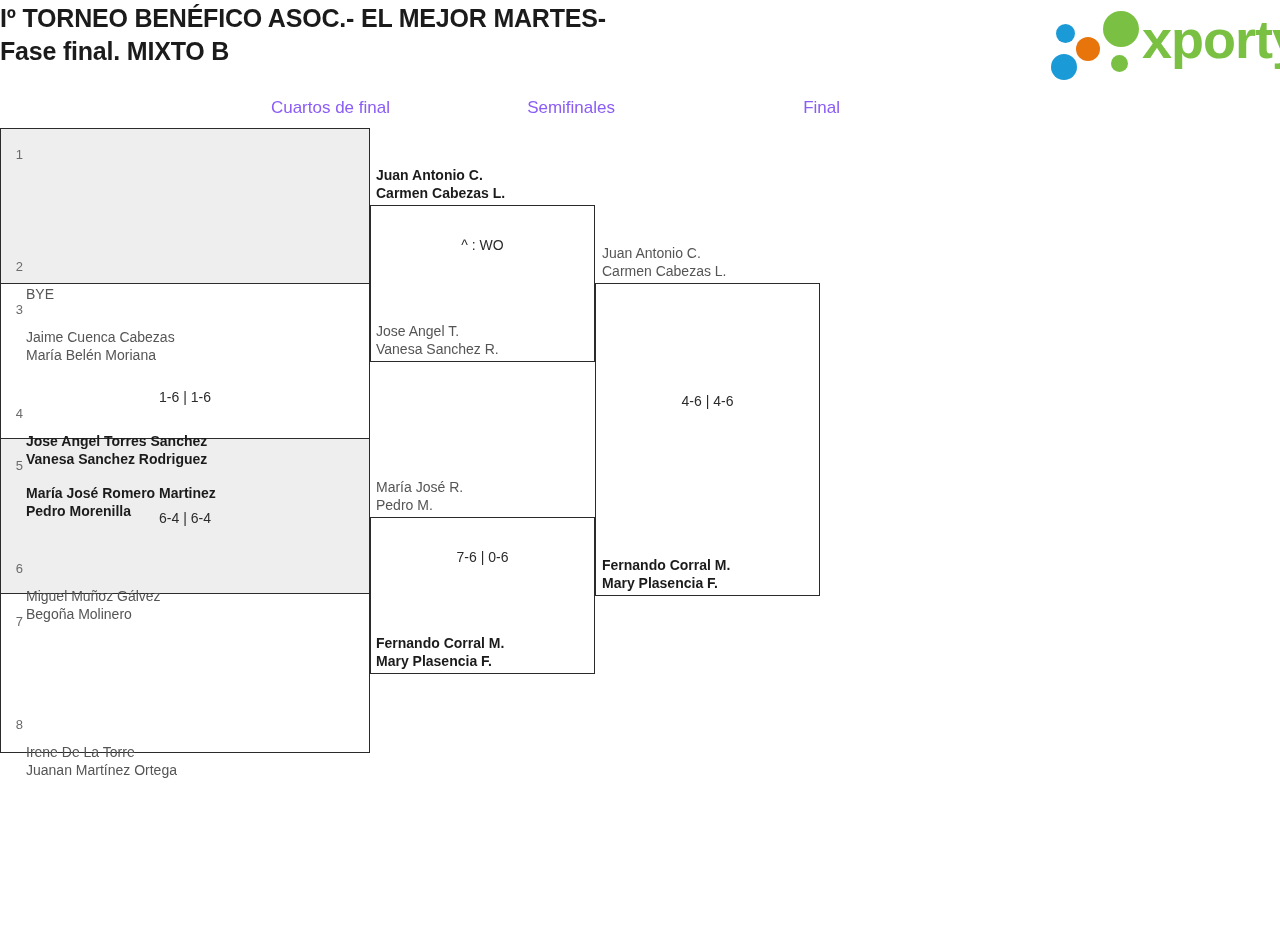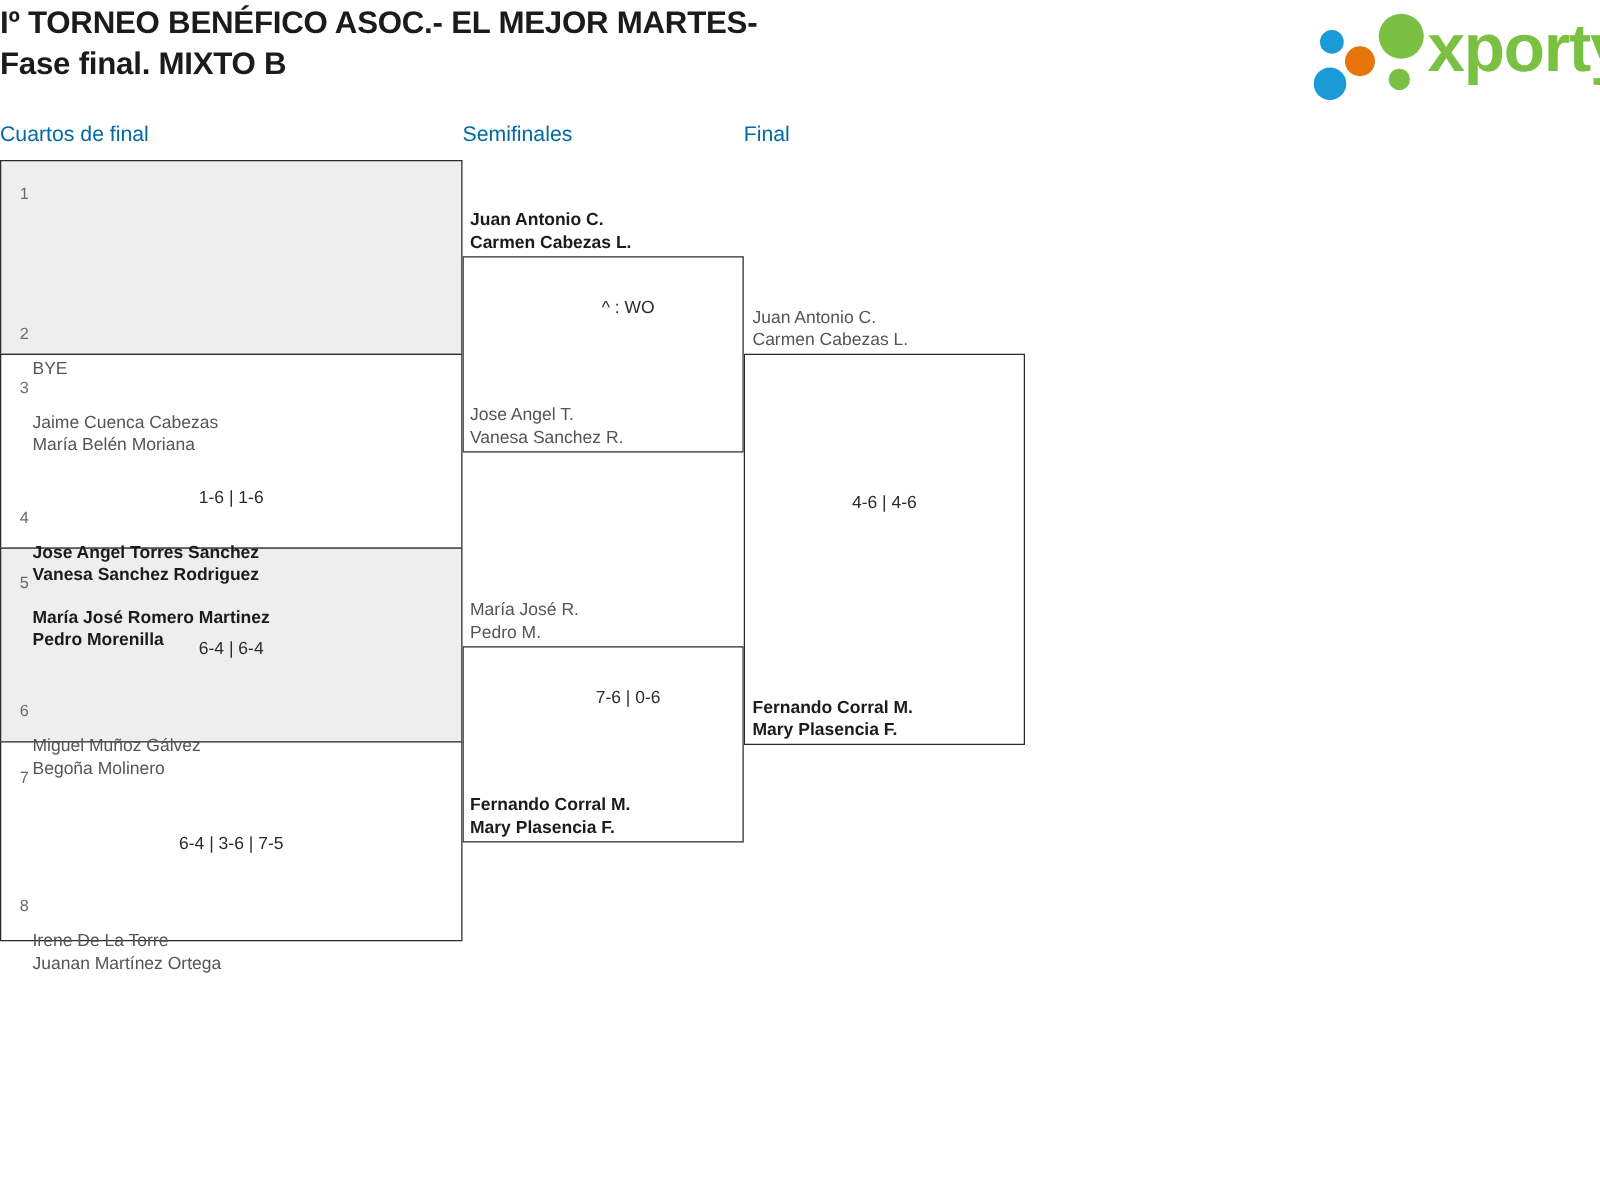--- a/index.html
+++ b/index.html
@@ -63,25 +63,26 @@
     color: #7ac143;
     letter-spacing: -1px;
     line-height: 58px;
   }
 
   
   .round-header {
     position: absolute;
     font-size: 17px;
     font-weight: 400;
-    color: #0369a1;
-    text-align: left;
+    color: #8b5cf6;
+    text-align: right;
     top: 97px;
     height: 22px;
     line-height: 22px;
+    padding-left: 20px;
   }
   #round-header-qf { left: 0px;   width: 370px; }
   #round-header-sf { left: 370px; width: 225px; }
   #round-header-f  { left: 595px; width: 225px; }
 
   
   #bracket {
     position: absolute;
     left: 0;
     top: 0;
@@ -165,21 +166,21 @@
     position: absolute;
     font-size: 14px;
     line-height: 18px;
     color: #2b2b2b;
     text-align: center;
   }
   .qf-score { left: 0px; width: 370px; }
   #qf2-score { top: 372px; margin-top: 16px; }
   #qf3-score { top: 509px; }
   #qf4-score { top: 665px; }
-  .sf-score { left: 370px; width: 225px; margin-left: 20px; }
+  .sf-score { left: 370px; width: 225px; }
   #sf1-score { top: 236px; }
   #sf2-score { top: 548px; }
   .fn-score { left: 595px; width: 225px; }
   #fn1-score { top: 392px; }
 </style>
 </head>
 <body>
 
 <div id="header">
   <div id="tournament-title">Iº TORNEO BENÉFICO ASOC.- EL MEJOR MARTES-
@@ -245,21 +246,20 @@
     <span class="seed">7</span>
   </div>
   <div class="team qf-team" id="qf4-bot">
     <span class="seed">8</span>
     <span>Irene De La Torre
 Juanan Martínez Ortega</span>
   </div>
 
   <div class="score qf-score" id="qf2-score">1-6 | 1-6</div>
   <div class="score qf-score" id="qf3-score">6-4 | 6-4</div>
-  <div class="score qf-score" id="qf4-score">6-4 | 3-6 | 7-5</div>
 
   <div class="team sf-team winner" id="sf1-top">
     <span>Juan Antonio C.
 Carmen Cabezas L.</span>
   </div>
   <div class="team sf-team" id="sf1-bot">
     <span>Jose Angel T.
 Vanesa Sanchez R.</span>
   </div>
 

